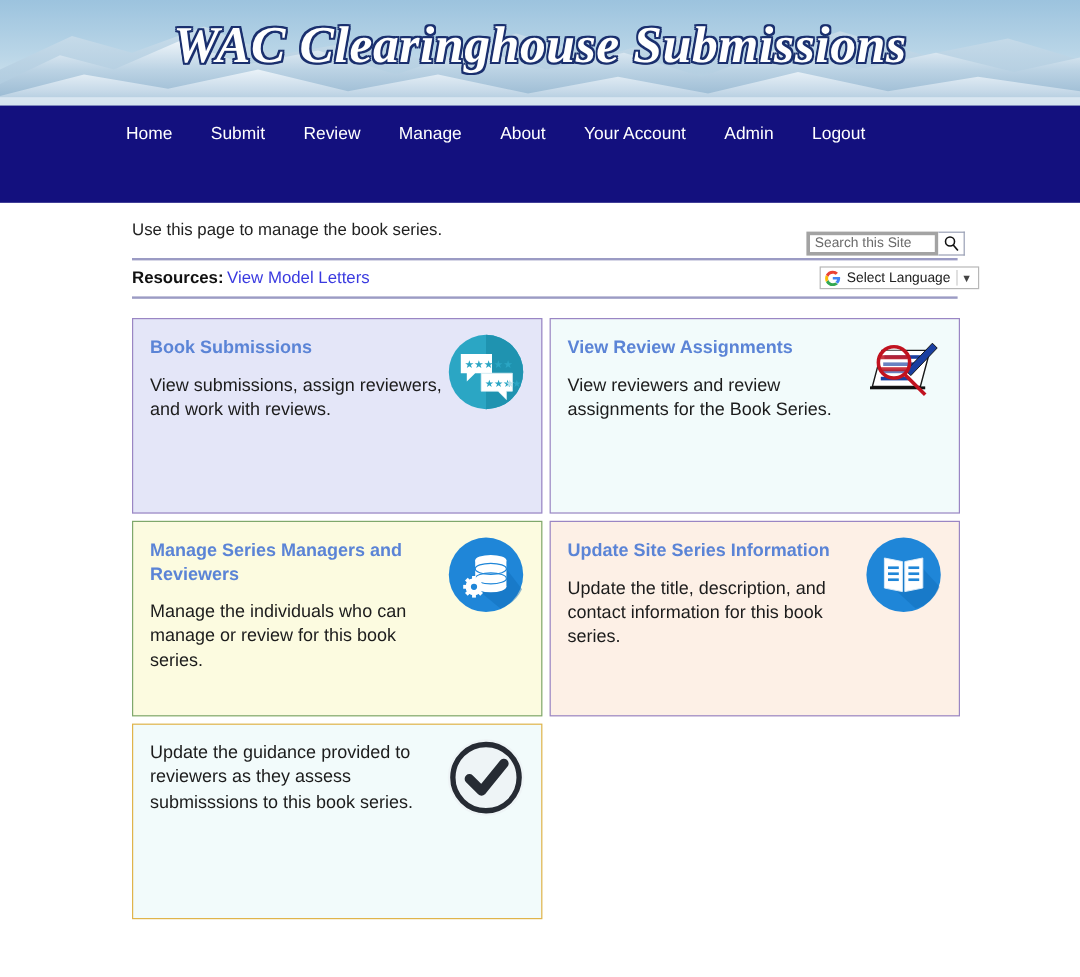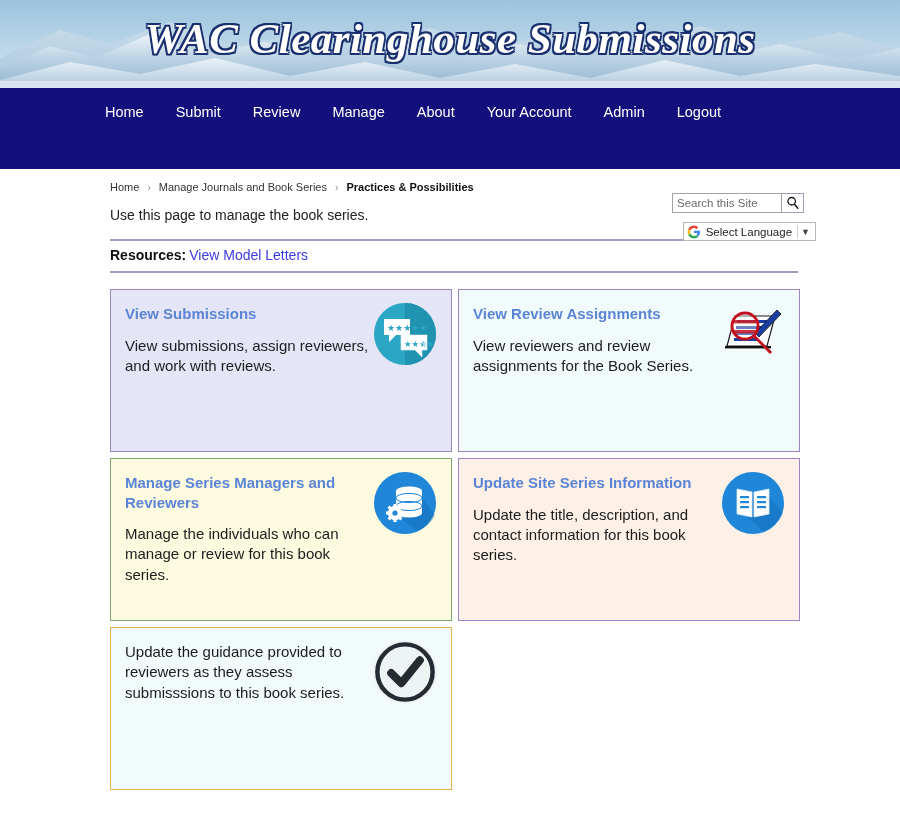--- a/index.html
+++ b/index.html
@@ -63,21 +63,21 @@
 
   .searchbox {
     position: absolute;
     left: 672px; top: 105px;
     display: flex;
     align-items: stretch;
     height: 20px;
   }
   .search-input {
     width: 110px; height: 20px;
-    border: 1px solid #a3a3a3;
+    border: 3px solid #a3a3a3;
     background: #ffffff;
     font-size: 11.5px;
     color: #555;
     padding: 0 4px;
     outline: none;
     font-family: "Liberation Sans", sans-serif;
   }
   .search-input::placeholder { color: #6a6a6a; }
   .search-btn {
     width: 22px; height: 20px;
@@ -259,38 +259,31 @@
       </svg>
       <span class="gt-text">Select Language</span>
       <span class="gt-sep"></span>
       <span class="gt-caret">▼</span>
     </div>
   </div>
 </div>
 
 <div class="content">
 
-  <div class="breadcrumb">
-    <a href="#">Home</a>
-    <span class="sep">›</span>
-    <a href="#">Manage Journals and Book Series</a>
-    <span class="sep">›</span>
-    <span class="current">Practices &amp; Possibilities</span>
-  </div>
 
   <p class="page-intro">Use this page to manage the book series.</p>
 
   <div class="resources">
     <b>Resources:</b><a href="#">View Model Letters</a>
   </div>
 
   <div class="cards">
 
     <div class="card" style="background:#e4e6f8;border-color:#9a86c4;">
-      <div class="card-title">View Submissions</div>
+      <div class="card-title">Book Submissions</div>
       <div class="card-desc">View submissions, assign reviewers, and work with reviews.</div>
       <svg class="card-icon" viewBox="0 0 64 64">
         <circle cx="32" cy="32" r="31" fill="#2ba6c4"></circle>
         <path d="M32 1 a31 31 0 0 1 0 62 z" fill="#1f93b0"></path>
         <path d="M11 17 h26 v16 h-14 l-7 7 v-7 h-5 z" fill="#ffffff"></path>
         <g fill="#2ba6c4">
           <text x="14" y="29" font-size="9" font-family="DejaVu Sans, sans-serif">★★★★★</text>
         </g>
         <path d="M28 33 h26 v15 h-5 v7 l-7 -7 h-14 z" fill="#ffffff" stroke="#dff1f6" stroke-width="0.6"></path>
         <g fill="#2ba6c4">

